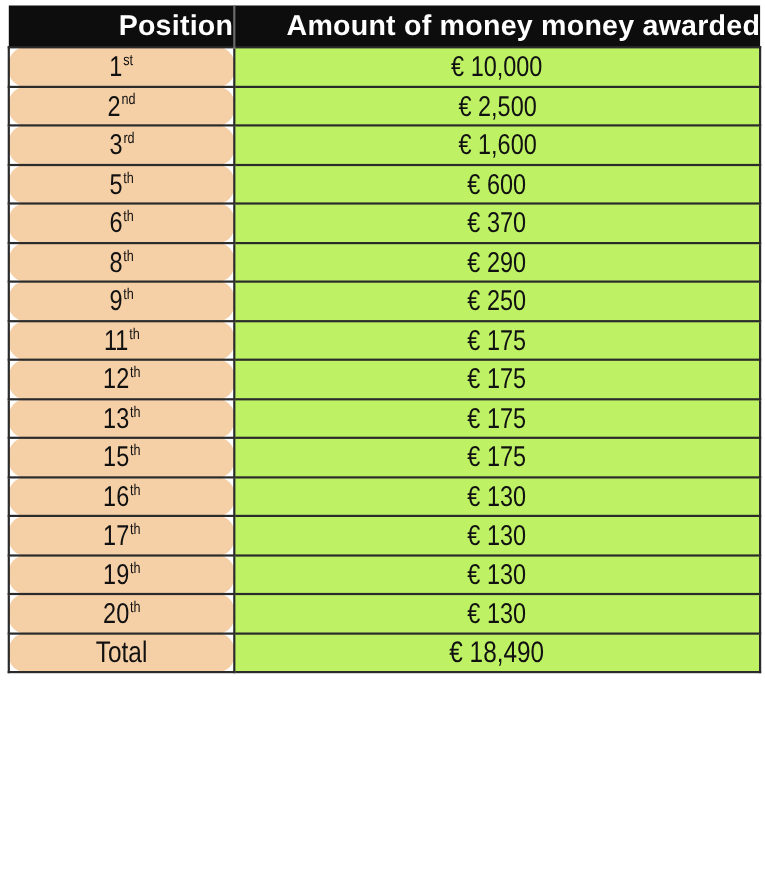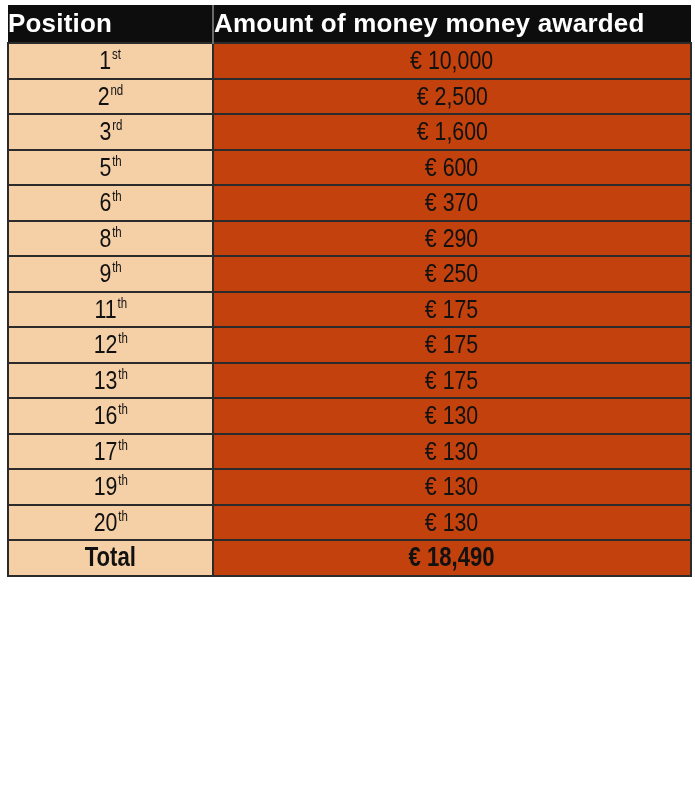--- a/index.html
+++ b/index.html
@@ -6,34 +6,34 @@
   body { width:695px; height:800px; position:relative; overflow:hidden; }
   table.prize {
     position:absolute; left:7px; top:5px; width:683px;
     border-collapse:collapse; table-layout:fixed;
     font-family:"Liberation Sans", sans-serif;
   }
   table.prize col.c1 { width:205px; }
   table.prize col.c2 { width:478px; }
   table.prize th {
     background:#0d0d0d; color:#ffffff; font-weight:bold;
-    font-size:26px; height:37px; padding:0; text-align:left;
+    font-size:26px; height:37px; padding:0; text-align:right;
     border-left:2px solid #6a6a6a; letter-spacing:0.2px;
   }
   table.prize th:first-child { border-left:none; }
   table.prize td {
     height:33.5px; padding:0; text-align:center;
     border:2px solid #2b2b2b; font-size:26px; color:#111;
     font-family:"Liberation Sans Narrow","Liberation Sans", sans-serif;
   }
-  table.prize td.pos { background:#f5cfa6; }
-  table.prize td.amt { background:#c2410c; }
+  table.prize td.pos { background:#f5cfa6;border-radius:15px; }
+  table.prize td.amt { background:#bef264; }
   .narrow { display:inline-block; transform:scaleX(0.82); }
   sup { font-size:14px; vertical-align:10px; margin-left:1px; }
-  tr.total td { font-weight:bold; font-size:27px; }
+  tr.total td { font-weight:normal; font-size:27px; }
 </style>
 </head>
 <body>
 
 <table class="prize">
   <colgroup>
       <col class="c1">
       <col class="c2">
     </colgroup>
   <thead>
@@ -77,20 +77,24 @@
       </tr>
       <tr>
         <td class="pos"><span class="narrow"><span>12</span><sup>th</sup></span></td>
         <td class="amt"><span class="narrow">€ 175</span></td>
       </tr>
       <tr>
         <td class="pos"><span class="narrow"><span>13</span><sup>th</sup></span></td>
         <td class="amt"><span class="narrow">€ 175</span></td>
       </tr>
       <tr>
+        <td class="pos"><span class="narrow"><span>15</span><sup>th</sup></span></td>
+        <td class="amt"><span class="narrow">€ 175</span></td>
+      </tr>
+      <tr>
         <td class="pos"><span class="narrow"><span>16</span><sup>th</sup></span></td>
         <td class="amt"><span class="narrow">€ 130</span></td>
       </tr>
       <tr>
         <td class="pos"><span class="narrow"><span>17</span><sup>th</sup></span></td>
         <td class="amt"><span class="narrow">€ 130</span></td>
       </tr>
       <tr>
         <td class="pos"><span class="narrow"><span>19</span><sup>th</sup></span></td>
         <td class="amt"><span class="narrow">€ 130</span></td>

